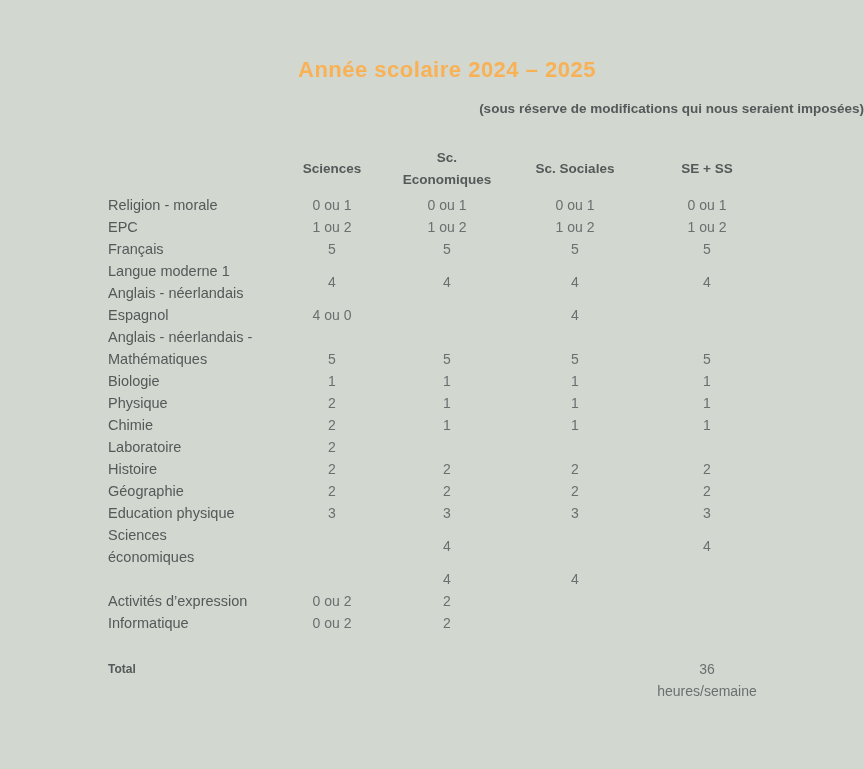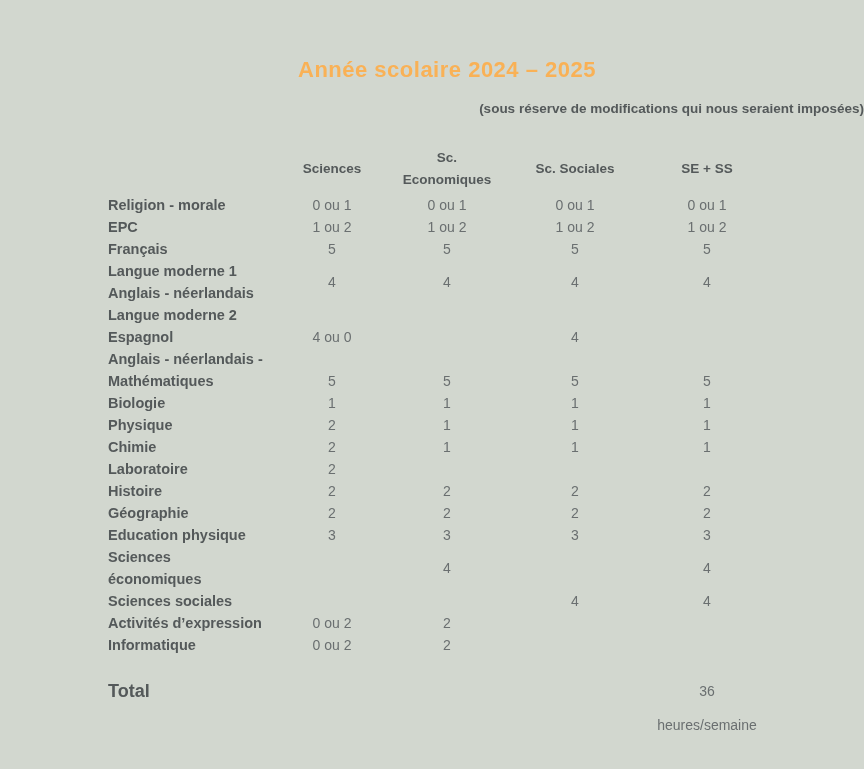--- a/index.html
+++ b/index.html
@@ -53,51 +53,50 @@
     align-items: center;
     justify-content: center;
     font-size: 13.5px;
     font-weight: 700;
     color: var(--labelc, #54595a);
     line-height: 22px;
     text-align: center;
   }
   .label-cell {
     font-size: 14.5px;
-    font-weight: 700;
+    font-weight: 400;
     color: var(--labelc, #54595a);
     line-height: 22px;
     text-align: left;
   }
   .value-cell {
     display: flex;
     align-items: center;
     justify-content: center;
     font-size: 14px;
     color: var(--valuec, #6a6f70);
     line-height: 22px;
     text-align: center;
   }
   .valign-top .value-cell { align-items: flex-start; }
   .total-row { margin-top: 24px; }
   .total-label {
-    font-size: 18px;
+    font-size: 12px;
     font-weight: 700;
     color: var(--labelc, #54595a);
     line-height: 22px;
   }
   .total-value {
     display: flex;
     flex-direction: column;
     align-items: center;
     font-size: 14px;
     color: var(--valuec, #6a6f70);
     line-height: 22px;
     text-align: center;
-    gap: 12px;
   }
 </style>
 </head>
 <body>
 
 <div class="page" style="--bg: #d2d7cf; --title: #f9b156; --labelc: #54595a; --valuec: #6a6f70;">
   <h1 class="title">Année scolaire 2024 – 2025</h1>
   <div class="subtitle">(sous réserve de modifications qui nous seraient imposées)</div>
   <div class="table" id="schedule-table">
       <div class="grid-row header-row">
@@ -147,23 +146,20 @@
         <div class="label-cell">
           <div class="line">Langue moderne 1</div>
           <div class="line">Anglais - néerlandais</div>
         </div>
         <div class="value-cell">4</div>
         <div class="value-cell">4</div>
         <div class="value-cell">4</div>
         <div class="value-cell">4</div>
       </div>
       <div class="grid-row data-row">
-        <div class="label-cell">
-          <div class="line">Langue moderne 2</div>
-        </div>
         <div class="value-cell"></div>
         <div class="value-cell"></div>
         <div class="value-cell"></div>
         <div class="value-cell"></div>
       </div>
       <div class="grid-row data-row valign-top">
         <div class="label-cell">
           <div class="line">Espagnol</div>
           <div class="line">Anglais - néerlandais -</div>
         </div>
@@ -248,23 +244,20 @@
         <div class="label-cell">
           <div class="line">Sciences</div>
           <div class="line">économiques</div>
         </div>
         <div class="value-cell"></div>
         <div class="value-cell">4</div>
         <div class="value-cell"></div>
         <div class="value-cell">4</div>
       </div>
       <div class="grid-row data-row">
-        <div class="label-cell">
-          <div class="line">Sciences sociales</div>
-        </div>
         <div class="value-cell"></div>
         <div class="value-cell"></div>
         <div class="value-cell">4</div>
         <div class="value-cell">4</div>
       </div>
       <div class="grid-row data-row">
         <div class="label-cell">
           <div class="line">Activités d’expression</div>
         </div>
         <div class="value-cell">0 ou 2</div>

